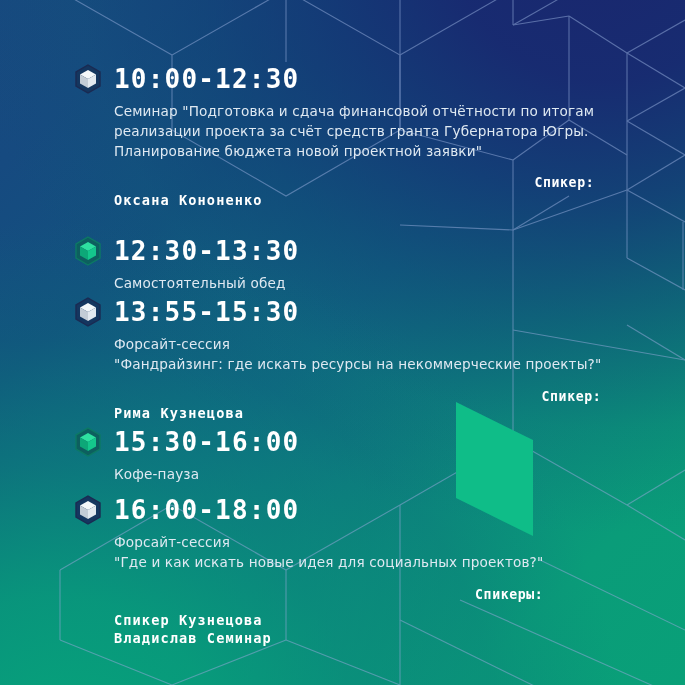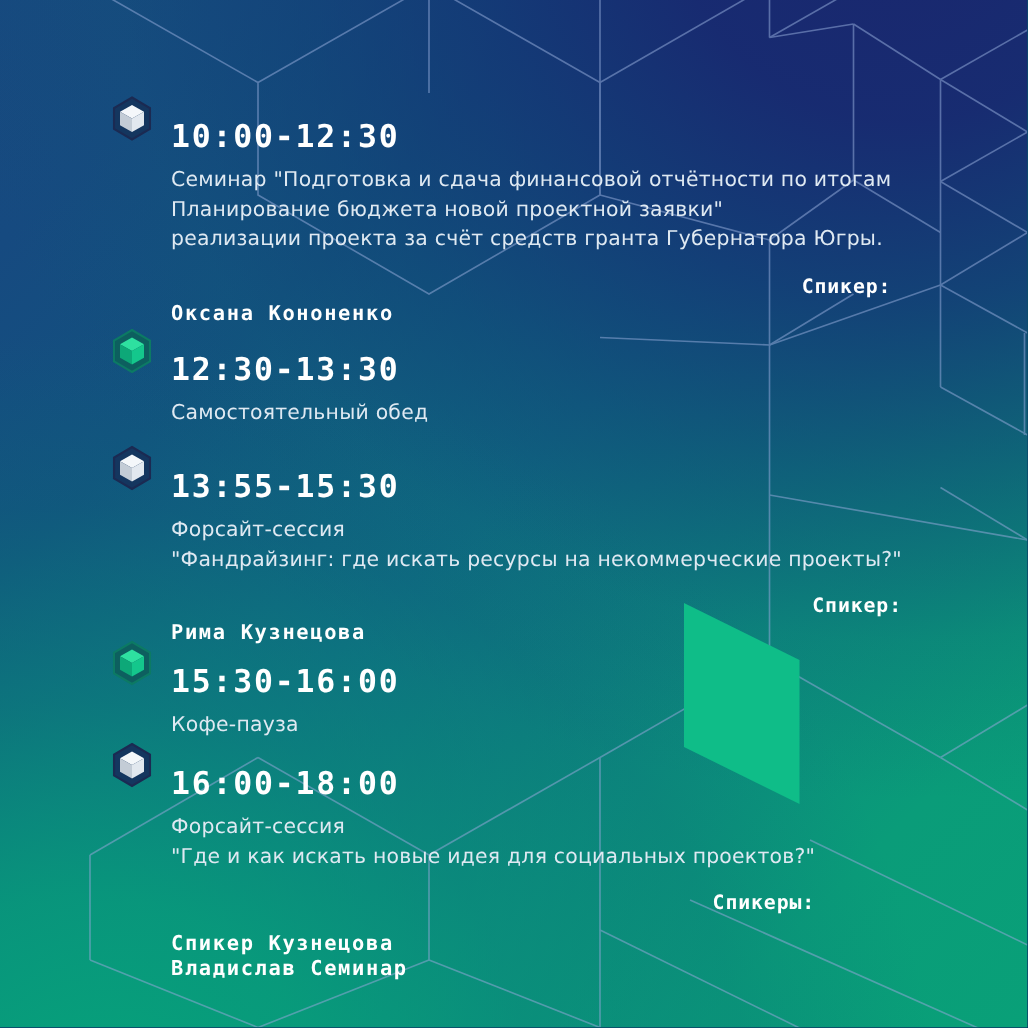--- a/index.html
+++ b/index.html
@@ -71,26 +71,26 @@
   }
   .slot-icon {
     position: absolute;
     left: 0;
     top: 2px;
     width: 28px;
     height: 30px;
   }
   .slot-time {
     font-family: "DejaVu Sans Mono", "Liberation Mono", monospace;
-    font-size: 21px;
+    font-size: 26px;
     font-weight: bold;
     letter-spacing: 1.2px;
     color: #ffffff;
     line-height: 1.05;
-    margin: 18px 0 9px 0;
+    margin: 4px 0 9px 0;
     white-space: nowrap;
   }
   .slot-desc {
     font-size: 13.6px;
     line-height: 1.45;
     color: #dfe9f2;
     letter-spacing: 0.15px;
     margin: 0;
   }
   .slot-desc .line { display: block; white-space: nowrap; }
@@ -110,21 +110,21 @@
     font-weight: bold;
     letter-spacing: 1.1px;
     color: #ffffff;
     line-height: 1.28;
     white-space: nowrap;
   }
   .speaker-gap { height: 9px; }
 
   
   #slot-0 { position: absolute; left: 0; top: 0; }
-  #slot-1 { position: absolute; left: 0; top: 155px; }
+  #slot-1 { position: absolute; left: 0; top: 172px; }
   #slot-2 { position: absolute; left: 0; top: 233px; }
   #slot-3 { position: absolute; left: 0; top: 363px; }
   #slot-4 { position: absolute; left: 0; top: 431px; }
 
   .green-rhombus { pointer-events: none; }
 </style>
 </head>
 <body>
 
 <div id="poster">
@@ -200,22 +200,22 @@
         <svg width="28" height="30" viewBox="0 0 28 30">
           <polygon points="14,1 26,8 26,22 14,29 2,22 2,8" fill="#14365f" stroke="#1b2a52" stroke-width="1.4"></polygon>
           <polygon points="14,6 22,10.5 14,15 6,10.5" fill="#f4f7fa"></polygon>
           <polygon points="6,10.5 14,15 14,24 6,19.5" fill="#c3ccd6"></polygon>
           <polygon points="22,10.5 22,19.5 14,24 14,15" fill="#e2e8ef"></polygon>
         </svg>
       </span>
       <div class="slot-time">10:00-12:30</div>
       <div class="slot-desc">
         <span class="line">Семинар "Подготовка и сдача финансовой отчётности по итогам</span>
+        <span class="line">реализации проекта за счёт средств гранта Губернатора Югры.</span>
         <span class="line">Планирование бюджета новой проектной заявки"</span>
-        <span class="line">реализации проекта за счёт средств гранта Губернатора Югры.</span>
       </div>
       <div class="speaker-block">
         <div class="speaker-label">Спикер:</div>
         <div class="speaker-name">Оксана Кононенко</div>
       </div>
     </div>
 
     <div class="slot" id="slot-1">
       <span class="slot-icon">
         <svg width="28" height="30" viewBox="0 0 28 30">

